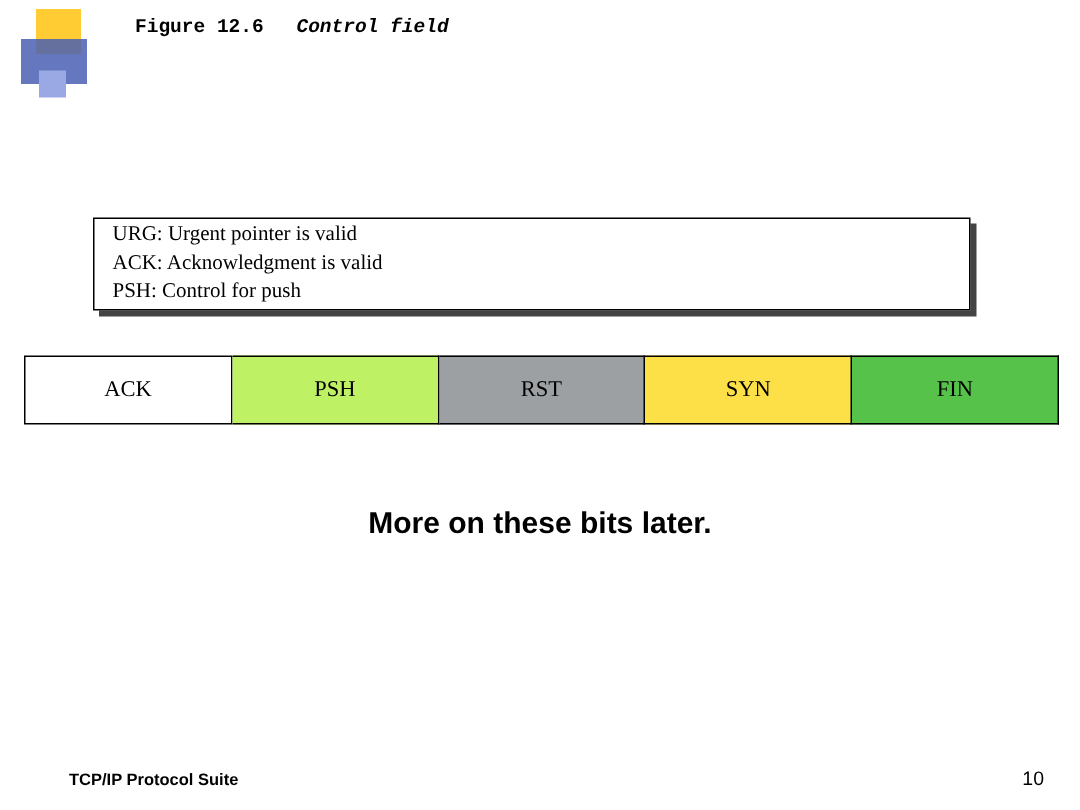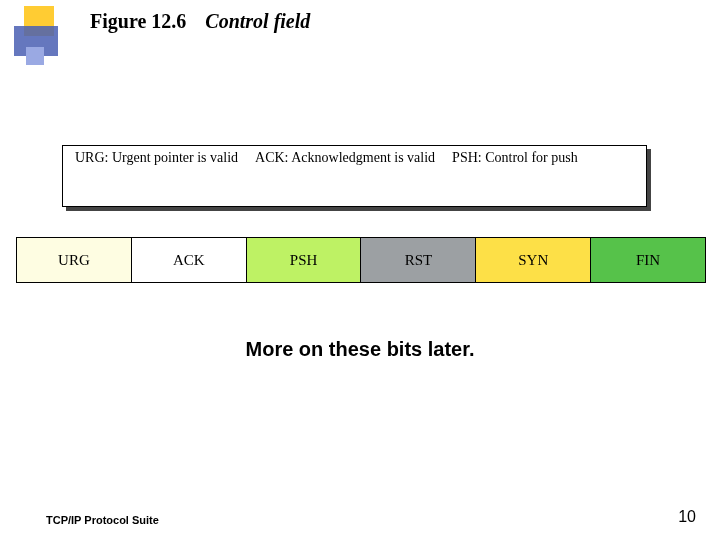--- a/index.html
+++ b/index.html
@@ -53,22 +53,22 @@
     top: 47px;
     width: 18px;
     height: 18px;
     background: #9aa9e3;
   }
 
   .title {
     position: absolute;
     left: 90px;
     top: 10px;
-    font-family: Liberation Serif, serif;
-    font-size: 20px;
+    font-family: Liberation Mono, monospace;
+    font-size: 13px;
     color: #000;
   }
   .title .fig-label {
     font-weight: bold;
     font-style: normal;
     margin-right: 14px;
   }
   .title .fig-sub {
     font-weight: bold;
     font-style: italic;
@@ -97,22 +97,23 @@
     background: #fff;
     box-sizing: border-box;
     display: flex;
     font-family: "Times New Roman", Times, serif;
     font-size: 14px;
   }
   .def-col {
     flex: 1;
     padding: 4px 10px 4px 12px;
     display: flex;
-    flex-direction: row;
-    gap: 17px;
+    flex-direction: column;
+    justify-content: center;
+    gap: 3px;
     white-space: nowrap;
   }
 
   
   .bits {
     position: absolute;
     left: 16px;
     top: 237px;
     width: 690px;
     height: 46px;
@@ -149,21 +150,21 @@
     left: 16px;
     bottom: 14px;
     font-size: 11px;
     font-weight: bold;
     margin-left: 30px;
   }
   .footer-right {
     position: absolute;
     right: 24px;
     bottom: 14px;
-    font-size: 16px;
+    font-size: 13px;
   }
 </style>
 </head>
 <body>
 
 <div class="logo">
   <div class="sq-a"></div>
   <div class="sq-b"></div>
   <div class="sq-c"></div>
 </div>
@@ -179,21 +180,20 @@
   <div class="def-box">
     <div class="def-col">
       <div>URG: Urgent pointer is valid</div>
       <div>ACK: Acknowledgment is valid</div>
       <div>PSH: Control for push</div>
     </div>
   </div>
 </div>
 
 <div class="bits">
-  <div class="bit" style="background:#fefde2">URG</div>
   <div class="bit" style="background:#ffffff">ACK</div>
   <div class="bit" style="background:#bef264">PSH</div>
   <div class="bit" style="background:#9ca0a3">RST</div>
   <div class="bit" style="background:#fde047">SYN</div>
   <div class="bit" style="background:#56c24a">FIN</div>
 </div>
 
 <div class="caption">More on these bits later.</div>
 
 <div class="footer-left">TCP/IP Protocol Suite</div>

